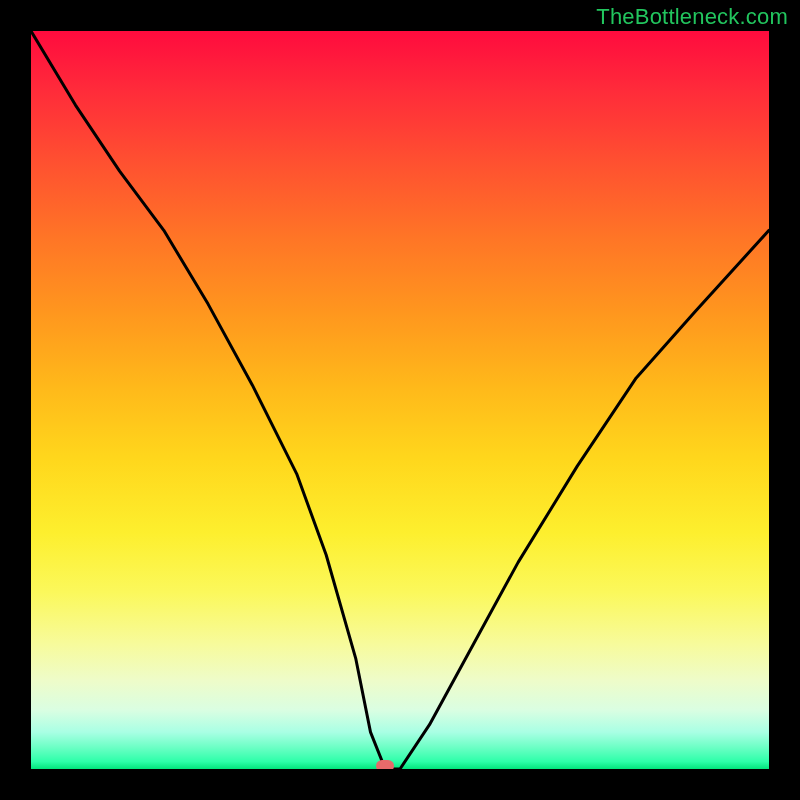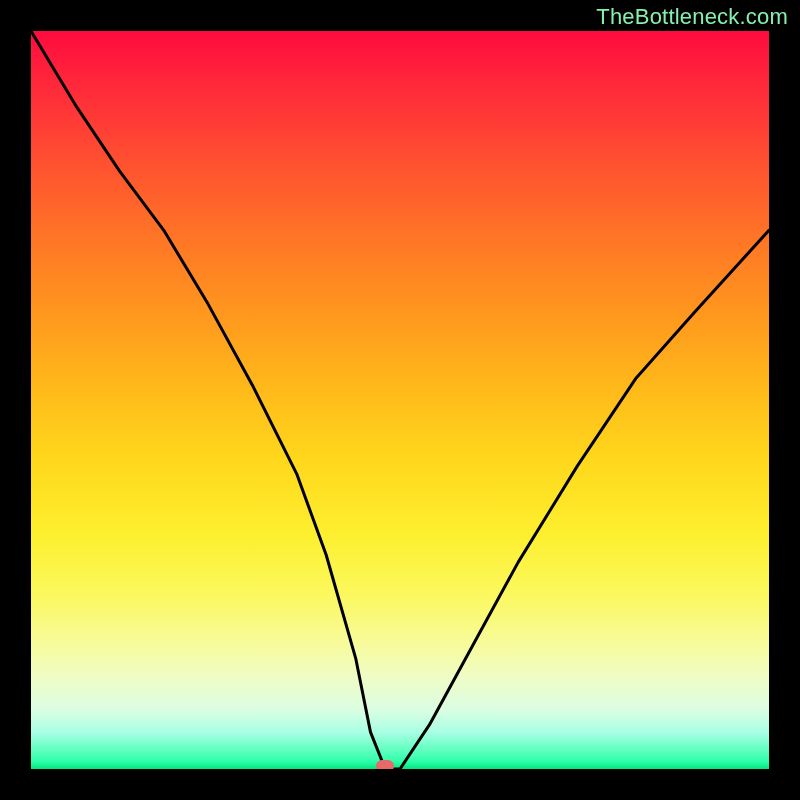--- a/index.html
+++ b/index.html
@@ -63,21 +63,21 @@
     width: 18px;
     height: 12px;
     border-radius: 6px;
     background: #e76a6a;
     transform: translate(-50%, -50%);
   }
   .watermark {
     position: absolute;
     top: 4px;
     right: 12px;
-    color: #86efac;
+    color: #22c55e;
     font-family: Arial, Helvetica, sans-serif;
     font-size: 22px;
     letter-spacing: 0.2px;
     font-weight: 500;
   }
 </style>
 </head>
 <body>
 <div class="frame">
 

